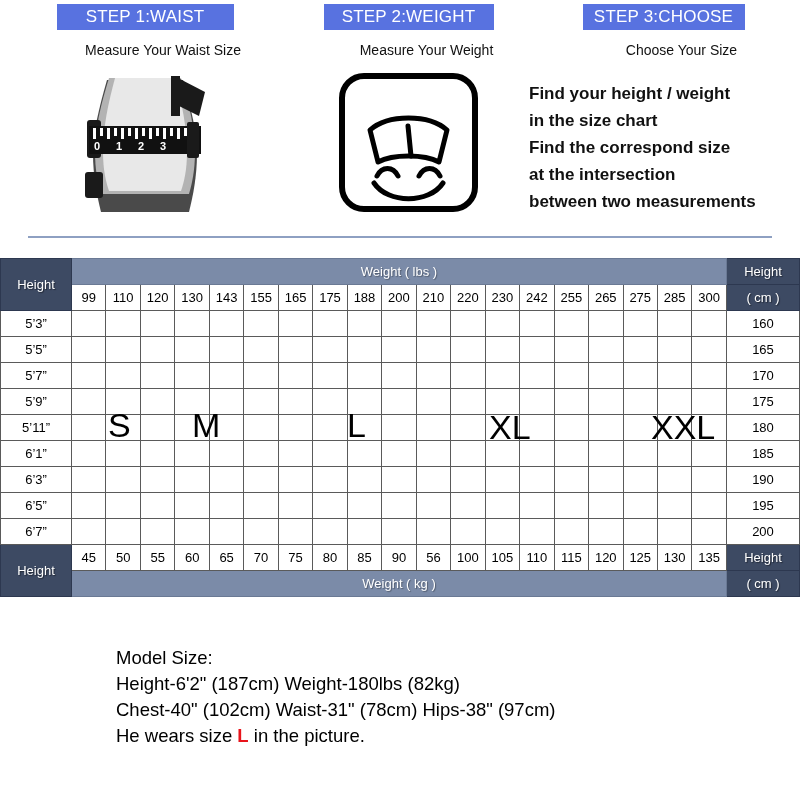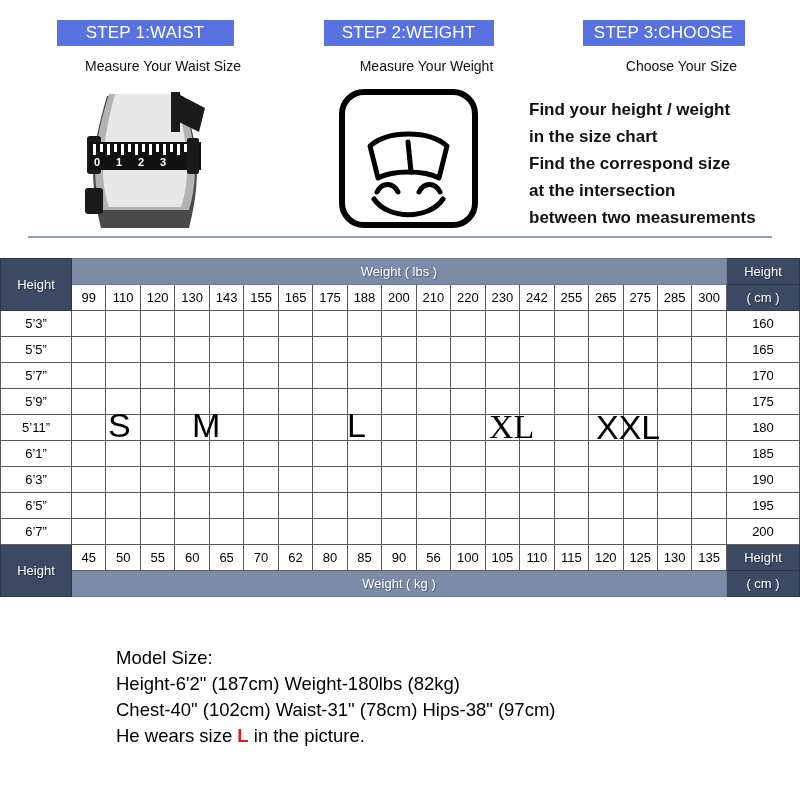--- a/index.html
+++ b/index.html
@@ -12,21 +12,21 @@
     height: 800px;
     font-family: "Liberation Sans", sans-serif;
     color: #000000;
     overflow: hidden;
     position: relative;
   }
 
   
   .steps {
     display: flex;
-    padding: 20px 0 0 0;
+    padding: 4px 0 0 0;
     height: 228px;
     box-sizing: border-box;
   }
   .step-col {
     position: relative;
     box-sizing: border-box;
   }
   .step-col.c1 { width: 290px; }
   .step-col.c2 { width: 237px; }
   .step-col.c3 { width: 273px; }
@@ -471,21 +471,21 @@
           <td class="cmcell col-c">200</td>
         </tr>
         <tr>
           <td class="hdr-dark col-h" rowspan="2">Height</td>
           <td class="wcell">45</td>
           <td class="wcell">50</td>
           <td class="wcell">55</td>
           <td class="wcell">60</td>
           <td class="wcell">65</td>
           <td class="wcell">70</td>
-          <td class="wcell">62</td>
+          <td class="wcell">75</td>
           <td class="wcell">80</td>
           <td class="wcell">85</td>
           <td class="wcell">90</td>
           <td class="wcell">56</td>
           <td class="wcell">100</td>
           <td class="wcell">105</td>
           <td class="wcell">110</td>
           <td class="wcell">115</td>
           <td class="wcell">120</td>
           <td class="wcell">125</td>
@@ -496,22 +496,22 @@
         <tr>
           <td class="hdr-light" colspan="19">Weight ( kg )</td>
           <td class="hdr-dark col-c">( cm )</td>
         </tr>
       </tbody>
   </table>
   <div id="size-overlay">
       <div class="sizelabel" style="left: 108px; top: 150px;">S</div>
       <div class="sizelabel" style="left: 192px; top: 150px;">M</div>
       <div class="sizelabel" style="left: 347px; top: 150px;">L</div>
-      <div class="sizelabel" style="left: 489px; top: 152px; font-family: Liberation Serif, serif;">XL</div>
-      <div class="sizelabel" style="left: 596px; top: 152px;">XXL</div>
+      <div class="sizelabel" style="left: 489px; top: 152px;">XL</div>
+      <div class="sizelabel" style="left: 651px; top: 152px;">XXL</div>
     </div>
 </div>
 
 <div class="footer">
   <div>Model Size:</div>
   <div>Height-6'2" (187cm) Weight-180lbs (82kg)</div>
   <div>Chest-40" (102cm) Waist-31" (78cm) Hips-38" (97cm)</div>
   <div><span>He wears size </span><span class="red">L</span><span> in the picture.</span></div>
 </div>
 

